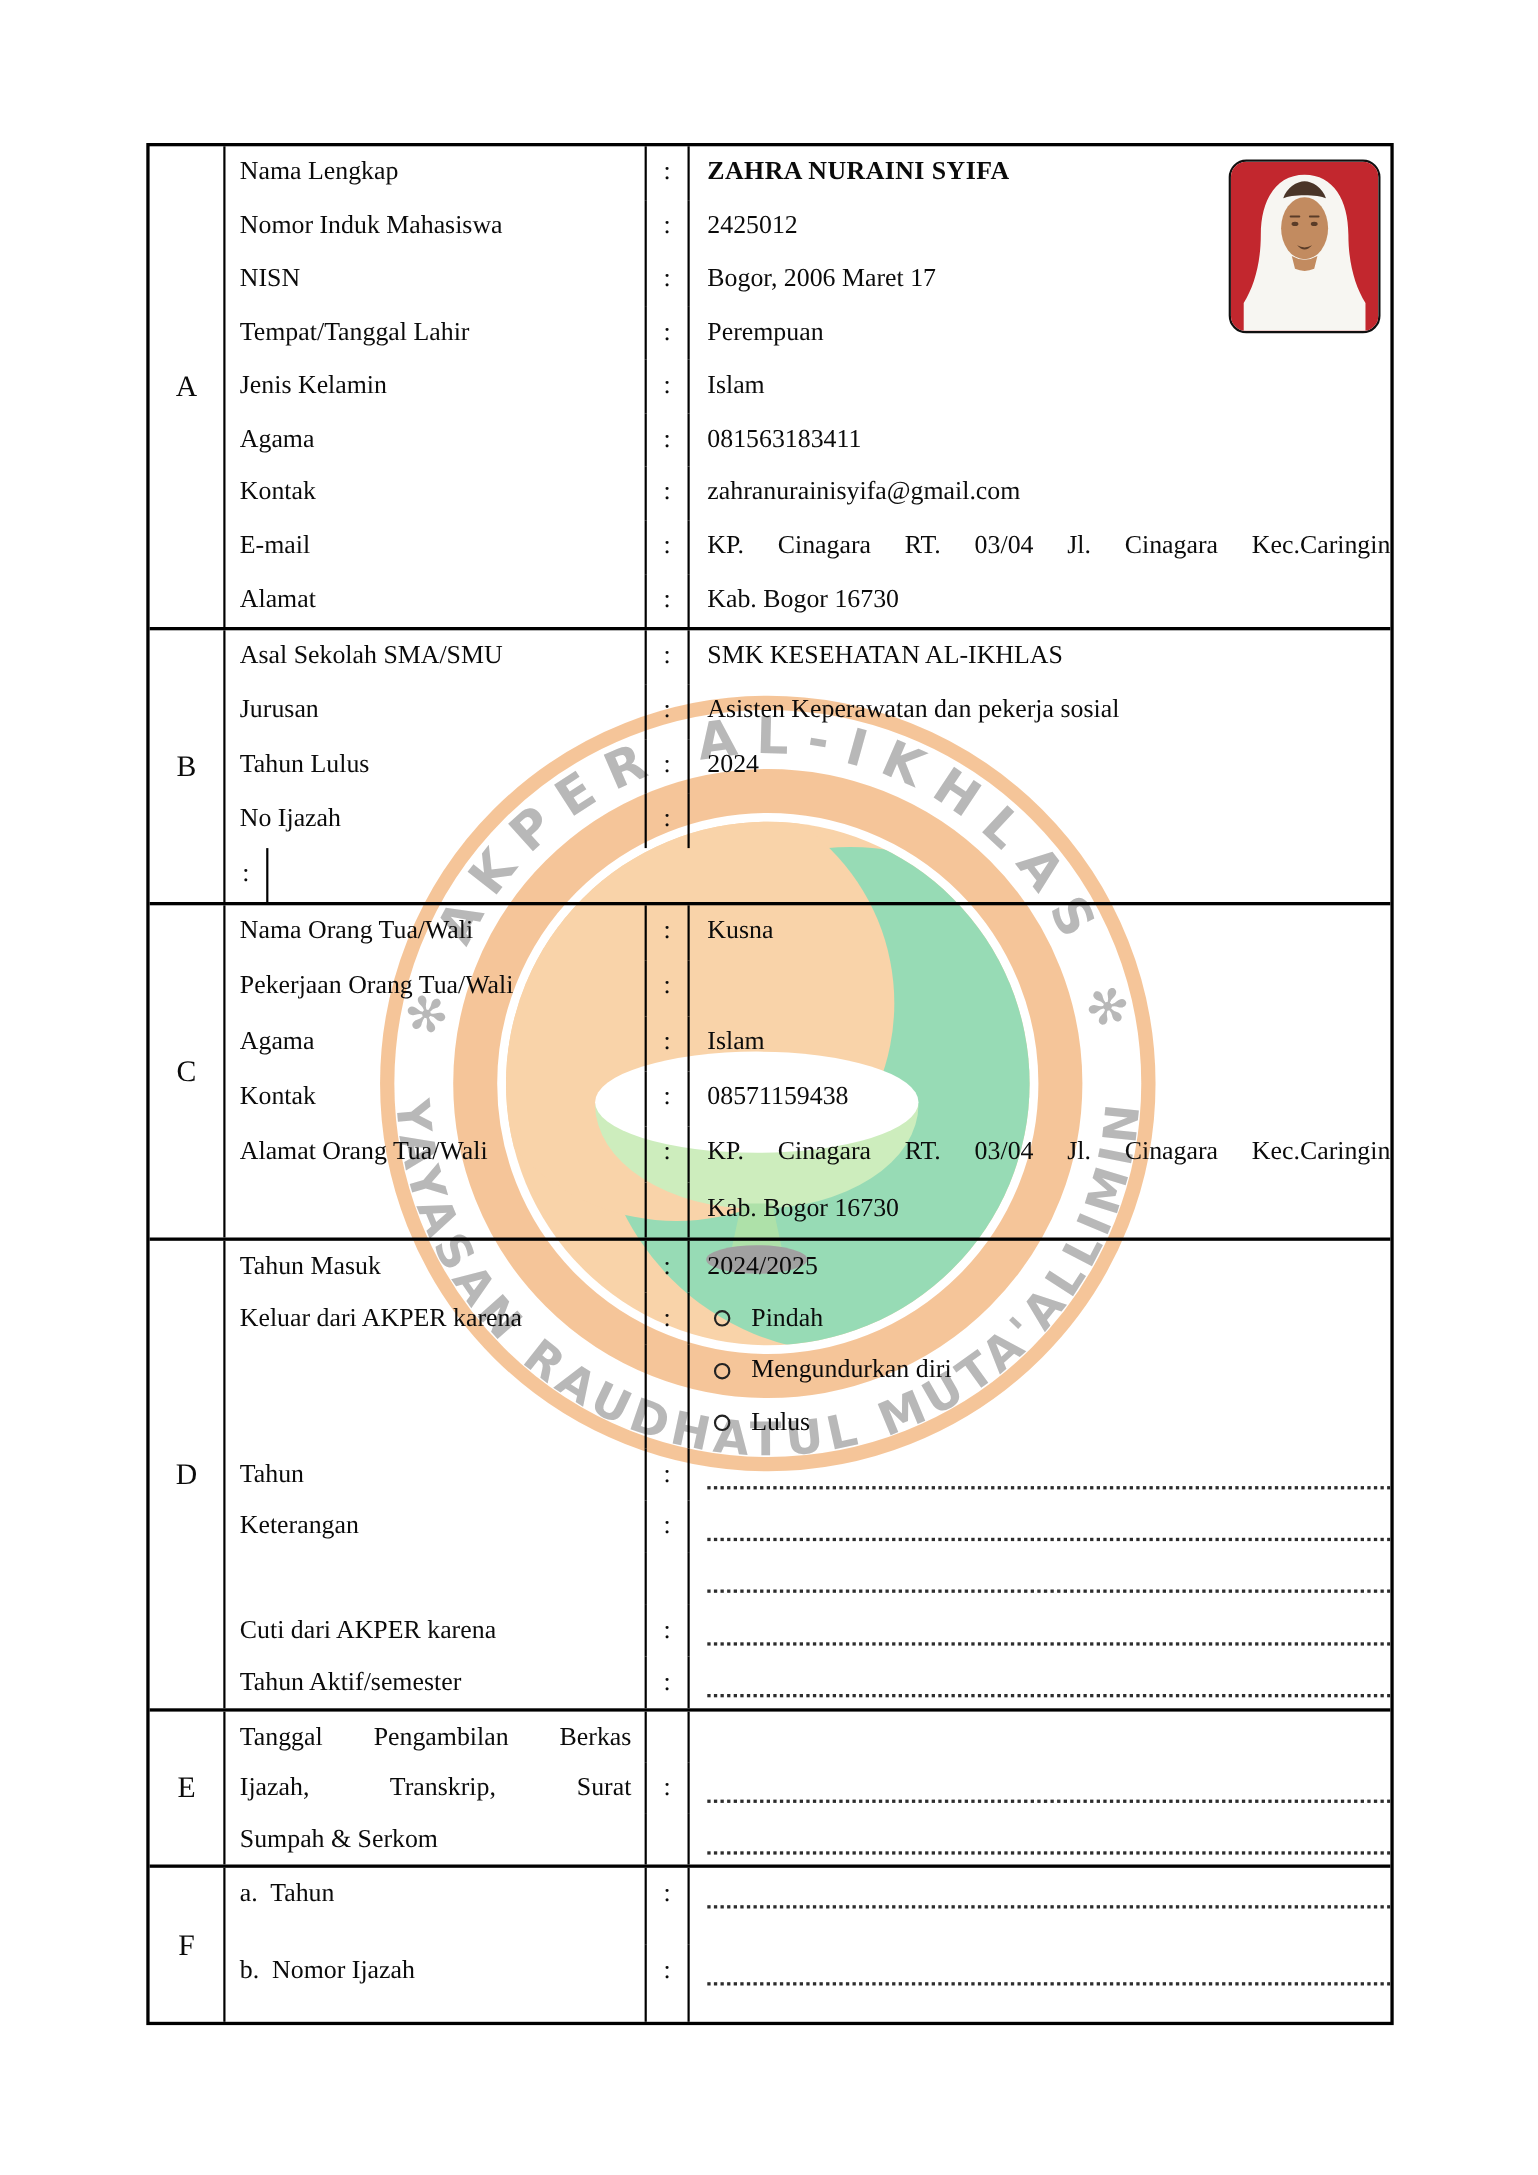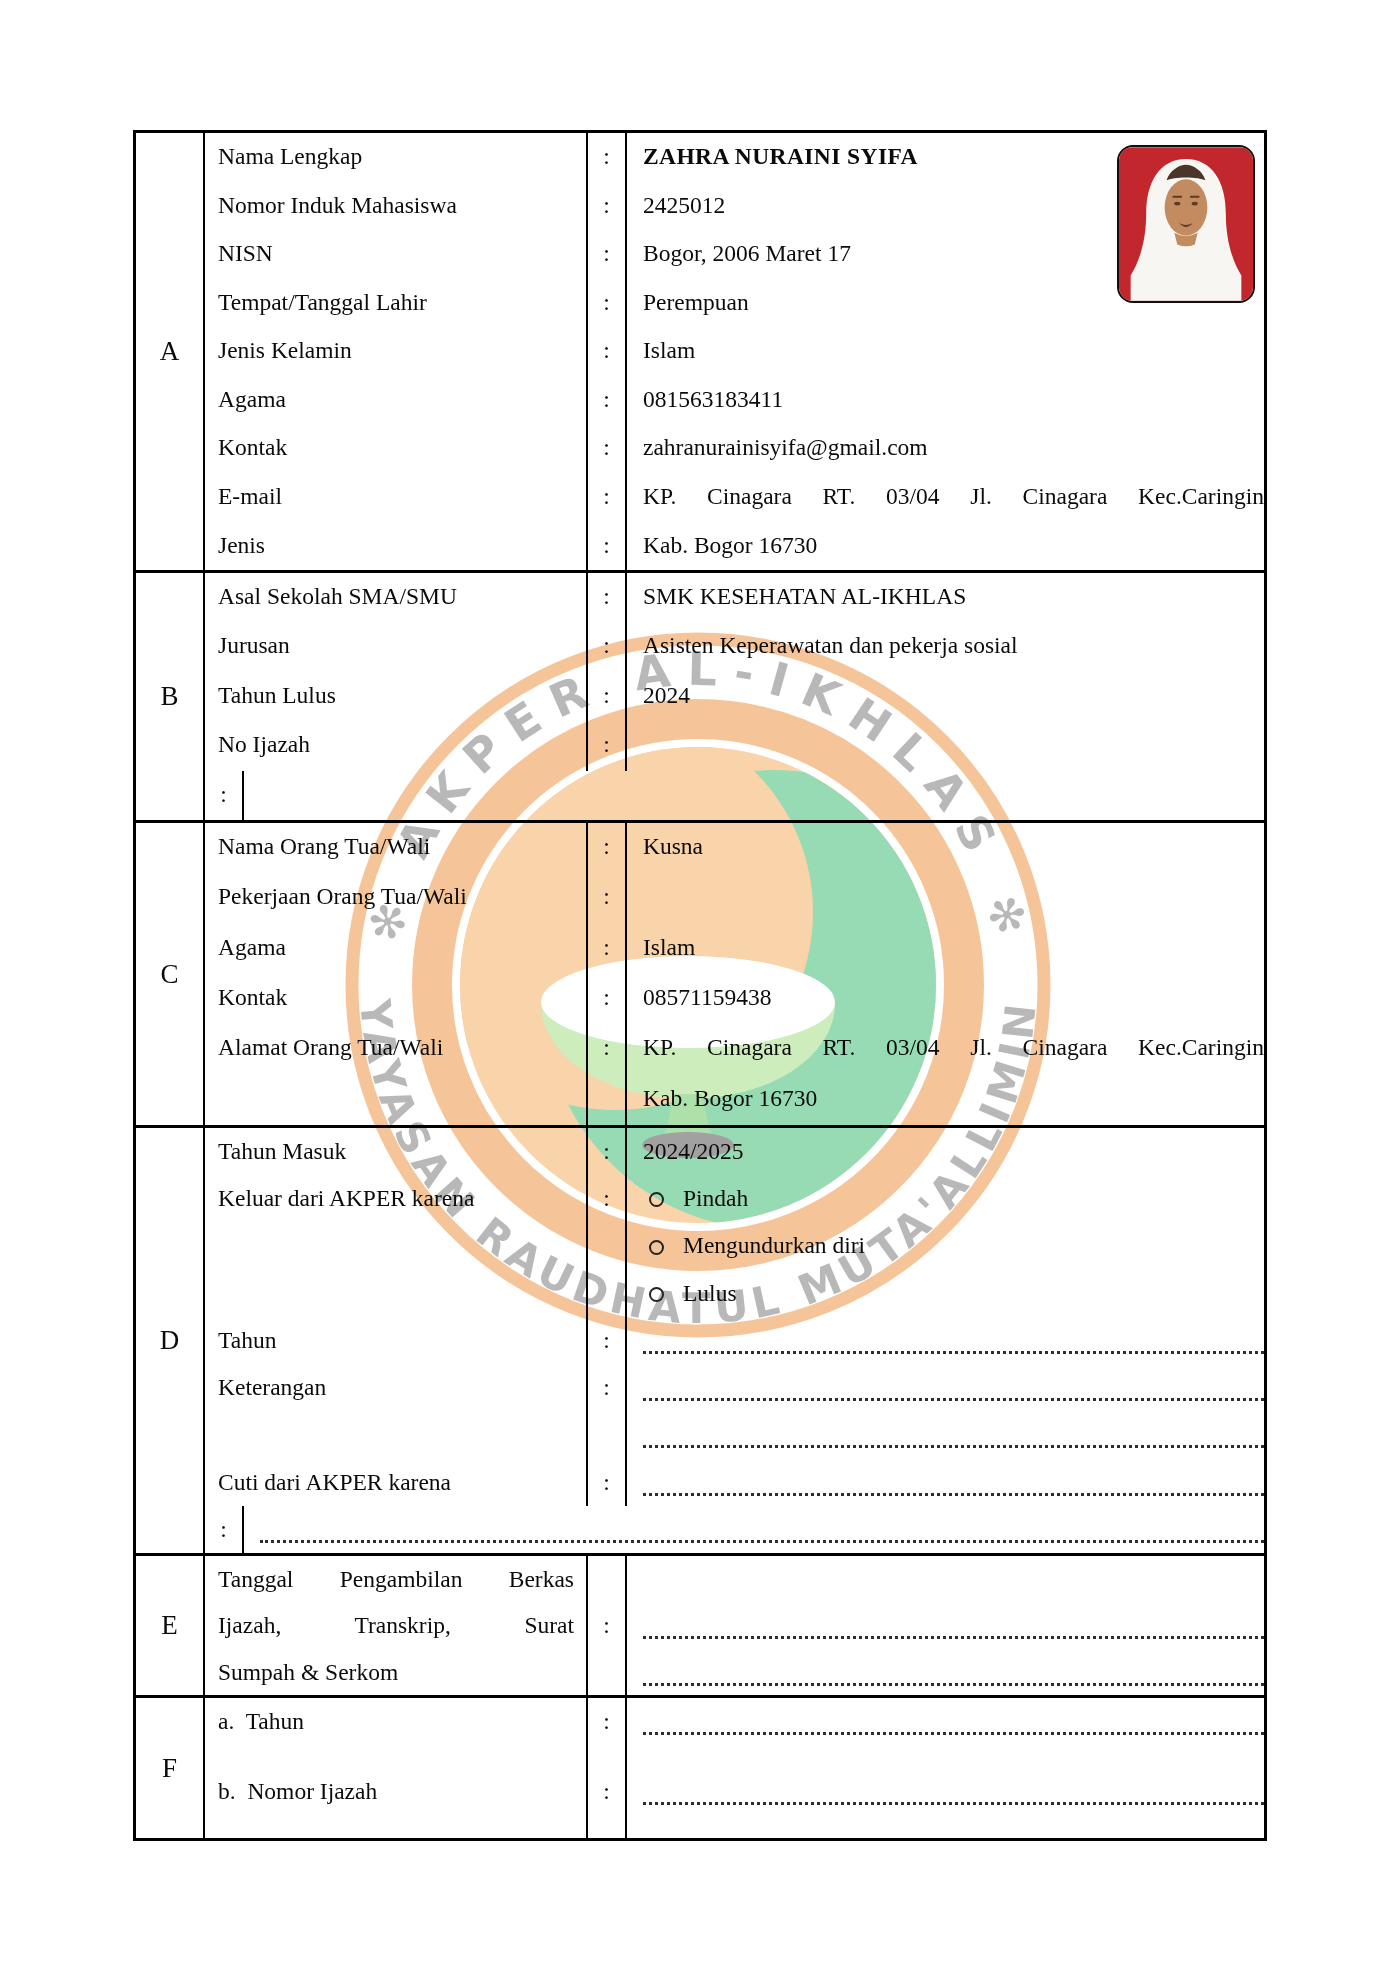--- a/index.html
+++ b/index.html
@@ -120,21 +120,21 @@
             <div class="cell label">Kontak</div>
             <div class="cell colon">:</div>
             <div class="cell value">zahranurainisyifa@gmail.com</div>
           </div>
           <div class="row">
             <div class="cell label">E-mail</div>
             <div class="cell colon">:</div>
             <div class="cell value just">KP. Cinagara RT. 03/04 Jl. Cinagara Kec.Caringin</div>
           </div>
           <div class="row">
-            <div class="cell label">Jenis</div>
+            <div class="cell label">Alamat</div>
             <div class="cell colon">:</div>
             <div class="cell value">Kab. Bogor 16730</div>
           </div>
         </div>
       </div>
       <div class="section sec-1">
         <div class="letter-cell">B</div>
         <div class="rows">
           <div class="row">
             <div class="cell label">Asal Sekolah SMA/SMU</div>
@@ -233,20 +233,21 @@
             <div class="cell label"></div>
             <div class="cell colon"></div>
             <div class="cell value"><span class="dots"></span></div>
           </div>
           <div class="row">
             <div class="cell label">Cuti dari AKPER karena</div>
             <div class="cell colon">:</div>
             <div class="cell value"><span class="dots"></span></div>
           </div>
           <div class="row">
+            <div class="cell label">Tahun Aktif/semester</div>
             <div class="cell colon">:</div>
             <div class="cell value"><span class="dots"></span></div>
           </div>
         </div>
       </div>
       <div class="section sec-4">
         <div class="letter-cell">E</div>
         <div class="rows">
           <div class="row">
             <div class="cell label just">Tanggal Pengambilan Berkas</div>

